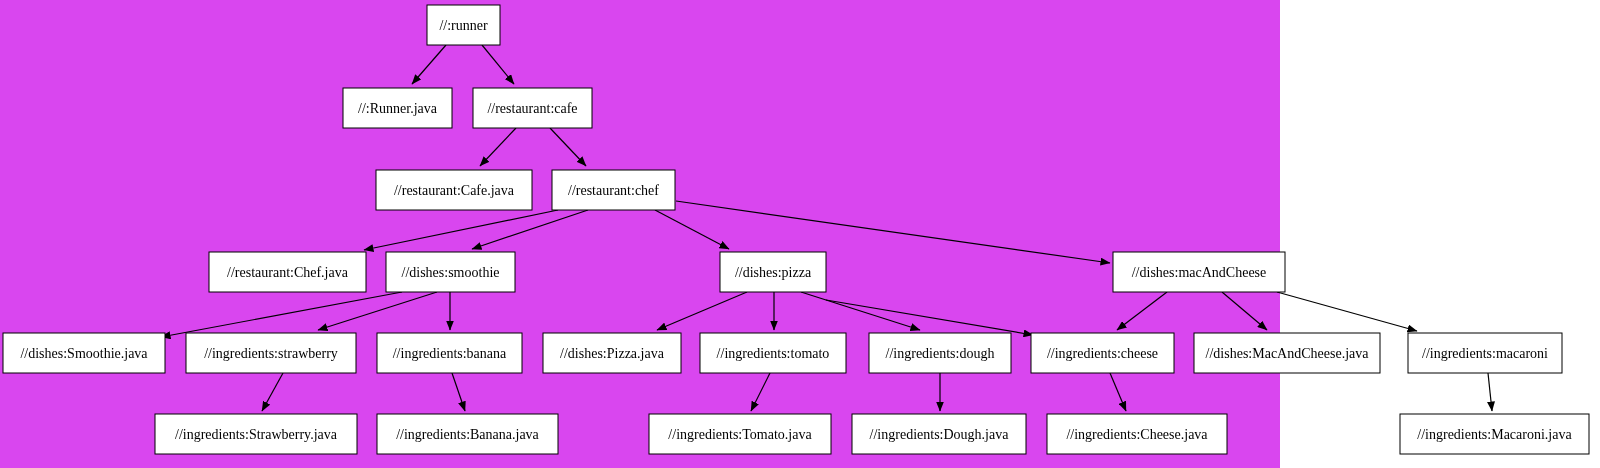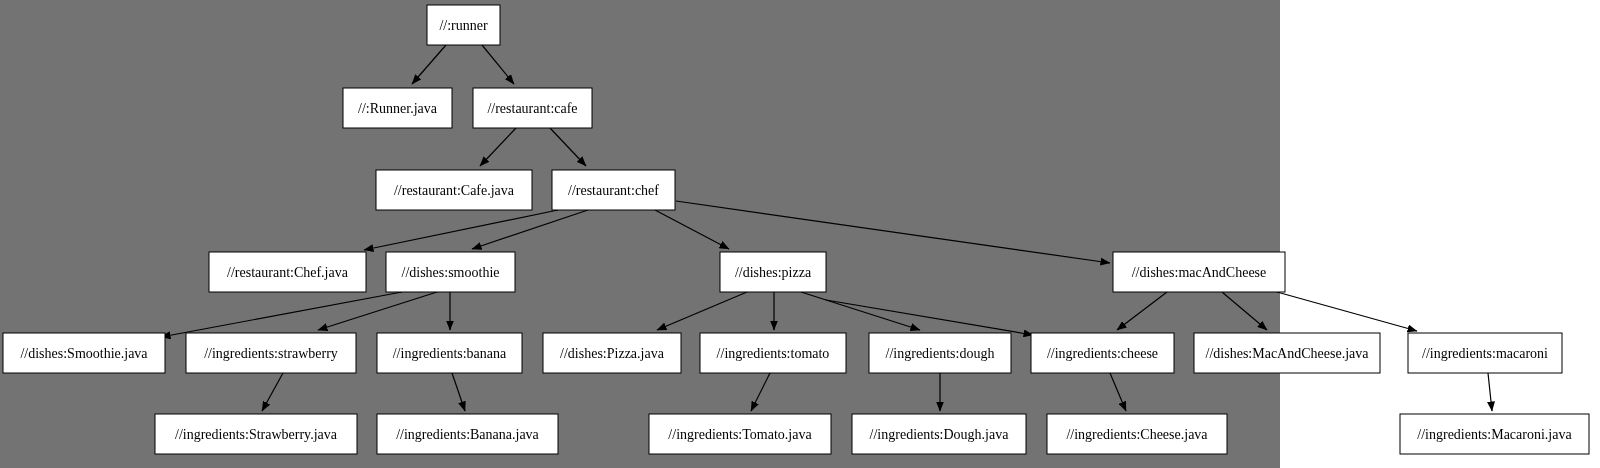--- a/index.html
+++ b/index.html
@@ -4,21 +4,21 @@
 <style>
   html, body {
     margin: 0;
     padding: 0;
     background: #ffffff;
   }
   .canvas {
     position: relative;
     width: 1280px;
     height: 468px;
-    background: #737373;
+    background: #d946ef;
     font-family: "Liberation Serif", "DejaVu Serif", serif;
   }
   svg { display: block; }
   .edge-line {
     stroke: #000000;
     stroke-width: 1.2;
     fill: none;
   }
   .node-box {
     fill: #ffffff;

